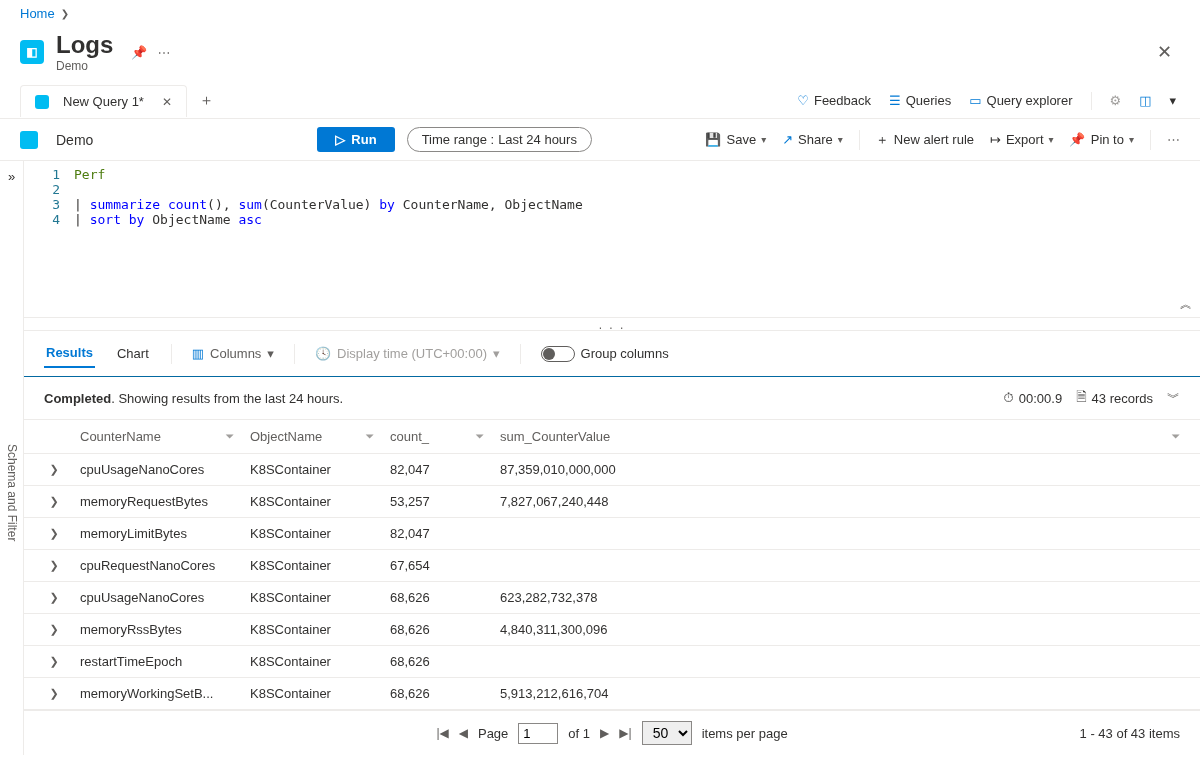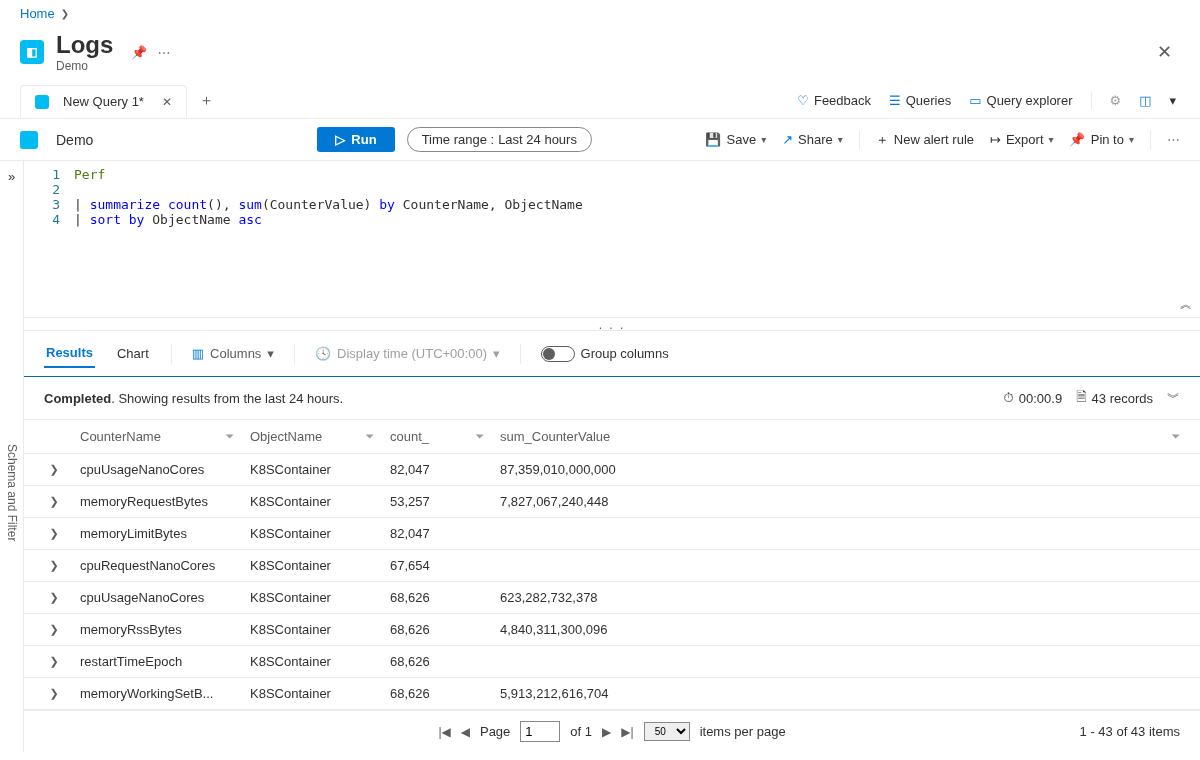--- a/index.html
+++ b/index.html
@@ -80,21 +80,21 @@
 .results-table .c0 { width:170px;}
 .results-table .c1 { width:140px;}
 .results-table .c2 { width:110px;}
 .results-table .c3 { flex:1;}
 .results-table .filter-icn { color:#a19f9d; font-size:11px; margin-left:auto;}
 .results-table .expand-chev { font-size:11px; color:#605e5c; cursor:pointer;}
 
 .pager { display:flex; align-items:center; justify-content:center; gap:10px; padding:10px 20px; border-top:1px solid #edebe9; position:relative;}
 .pager .nav { color:#605e5c; cursor:pointer; font-size:12px;}
 .pager input.page-num { width:40px; border:1px solid #8a8886; padding:2px 4px; text-align:left; font-size:13px;}
-.pager select.page-size { border:1px solid #8a8886; padding:2px 6px; font-size:10px;}
+.pager select.page-size { border:1px solid #8a8886; padding:2px 6px; font-size:14px;}
 .pager .range-label { position:absolute; right:20px; color:#323130;}
 
 .heart { color:#0078d4; }
 </style>
 </head>
 <body>
 
 <div class="breadcrumb">
   <a href="#">Home</a>
   <span class="chev">❯</span>

